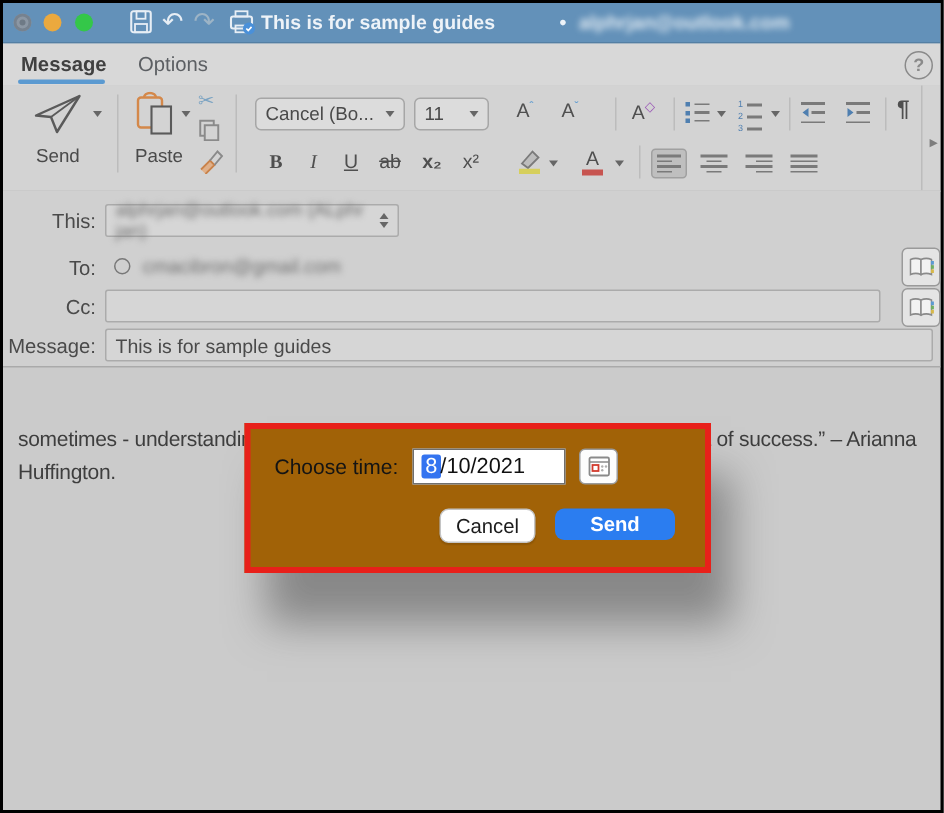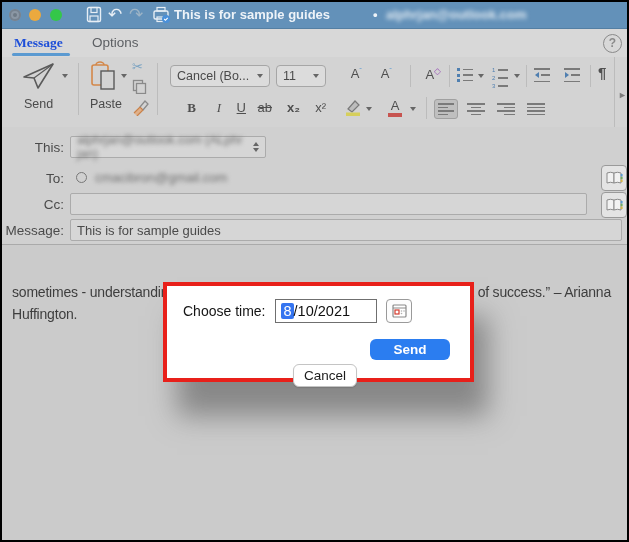--- a/index.html
+++ b/index.html
@@ -15,50 +15,50 @@
   .tl-min{left:27px;background:#eba93e;}
   .tl-max{left:48px;background:#34c749;}
   .tbicon{top:4px;color:#e7eef5;font-size:15px;line-height:18px;}
   .title-text{top:5px;color:#eef3f8;font-weight:bold;font-size:13px;}
   .blurred{filter:blur(2px);}
   .acct{color:#dfe9f1;font-weight:bold;font-size:13px;}
 
   
   .tabbar{left:0;top:27px;width:100%;height:28px;background:#d8d8d8;}
   .tab{top:6px;font-size:13.5px;color:#5c5f63;}
-  .tab.active{color:#1d4ed8;font-weight:bold;font-family:Liberation Serif, serif;}
+  .tab.active{color:#404040;font-weight:bold;}
   .tab-underline{left:10px;top:24px;width:58px;height:3px;background:#5b9ad1;border-radius:2px;}
   .help{left:601px;top:5px;width:17px;height:17px;border:1.5px solid #8a8a8a;border-radius:50%;
         color:#8a8a8a;font-size:12px;text-align:center;line-height:17px;font-weight:bold;}
 
   
   .ribbon{left:0;top:55px;width:100%;height:70px;background:#d3d3d3;border-bottom:1px solid #b5b5b5;}
   .vdiv{width:1px;background:#bcbcbc;top:6px;height:52px;}
   .grp-label{font-size:12.5px;color:#4a4a4a;}
   .chev{width:0;height:0;border-left:3.5px solid transparent;border-right:3.5px solid transparent;border-top:4px solid #666;}
   .combo{background:#dcdcdc;border:1px solid #a6a6a6;border-radius:4px;height:22px;display:flex;align-items:center;
          font-size:12.5px;color:#4a4a4a;padding:0 6px;justify-content:space-between;box-sizing:border-box;}
-  .fmt{font-size:13px;color:#4f4f4f;width:24px;text-align:right;}
+  .fmt{font-size:13px;color:#4f4f4f;width:24px;text-align:center;}
   .iconline{height:1.5px;background:#7a7a7a;}
   .alignbox{width:24px;height:20px;border-radius:3px;display:flex;flex-direction:column;justify-content:center;gap:2px;padding:0 3px;box-sizing:border-box;}
   .alignbox.sel{background:#bfbfbf;border:1px solid #a0a0a0;}
 
   
   .fields{left:0;top:125px;width:100%;height:118px;background:#d0d0d0;}
   .flabel{width:62px;text-align:right;font-size:13.5px;color:#4a4a4a;}
   .finput{background:#d6d6d6;border:1px solid #ababab;border-radius:2px;box-sizing:border-box;}
   .bookbtn{width:24px;height:24px;background:#e4e4e4;border:1px solid #9a9a9a;border-radius:4px;
            display:flex;align-items:center;justify-content:center;}
   .hr{left:0;top:242px;width:100%;height:1px;background:#aaaaaa;}
 
   
   .bodytext{font-size:14px;color:#3e3e3e;letter-spacing:-0.2px;white-space:nowrap;}
 
   
-  .dialog{left:161px;top:280px;width:303px;height:92px;background:#ffffff;border:4px solid #e8201a;
+  .dialog{left:161px;top:280px;width:303px;height:92px;background:#a16207;border:4px solid #e8201a;
           box-shadow:14px 34px 26px rgba(80,80,80,0.55);}
   .dlg-label{font-size:14px;color:#141414;}
   .dateinput{display:flex;align-items:center;border:1px solid #6f6f6f;background:#fff;height:22px;
              padding:0 5px;font-size:14.5px;color:#101010;}
   .datesel{background:#3474f0;color:#fff;padding:0 2px;border-radius:2px;}
   .calbtn{width:26px;height:24px;border:1px solid #9a9a9a;border-radius:4px;background:#fdfdfd;
           display:flex;align-items:center;justify-content:center;box-sizing:border-box;}
   .timeinput{border:1.5px solid #4a4a4a;background:#fff;height:22px;display:flex;align-items:center;
              justify-content:center;font-size:14.5px;color:#101010;box-sizing:content-box;padding:0 4px;}
   .btn-cancel{width:62px;height:21px;background:#fff;border:1px solid #c4c4c4;border-radius:6px;
@@ -331,21 +331,21 @@
         <svg width="15" height="14" viewBox="0 0 15 14">
             <rect x="1" y="1" width="13" height="12" rx="1" fill="#fff" stroke="#8a8a8a" stroke-width="1.2"></rect>
             <line x1="1" y1="4" x2="14" y2="4" stroke="#8a8a8a" stroke-width="1"></line>
             <rect x="3" y="6" width="4" height="4" fill="none" stroke="#d23b2e" stroke-width="1.2"></rect>
             <circle cx="9.5" cy="7" r="0.8" fill="#b0b0b0"></circle>
             <circle cx="12" cy="7" r="0.8" fill="#b0b0b0"></circle>
             <circle cx="9.5" cy="9.5" r="0.8" fill="#b0b0b0"></circle>
           </svg>
       </div>
     </div>
-    <div class="abs btn-cancel" style="left:126px;top:53px;margin-top:25px;">
+    <div class="abs btn-cancel" style="left:126px;top:53px;">
       <span>Cancel</span>
     </div>
     <div class="abs btn-send" style="left:203px;top:53px;">
       <span>Send</span>
     </div>
   </div>
 
 </div>
 
 </body></html>

